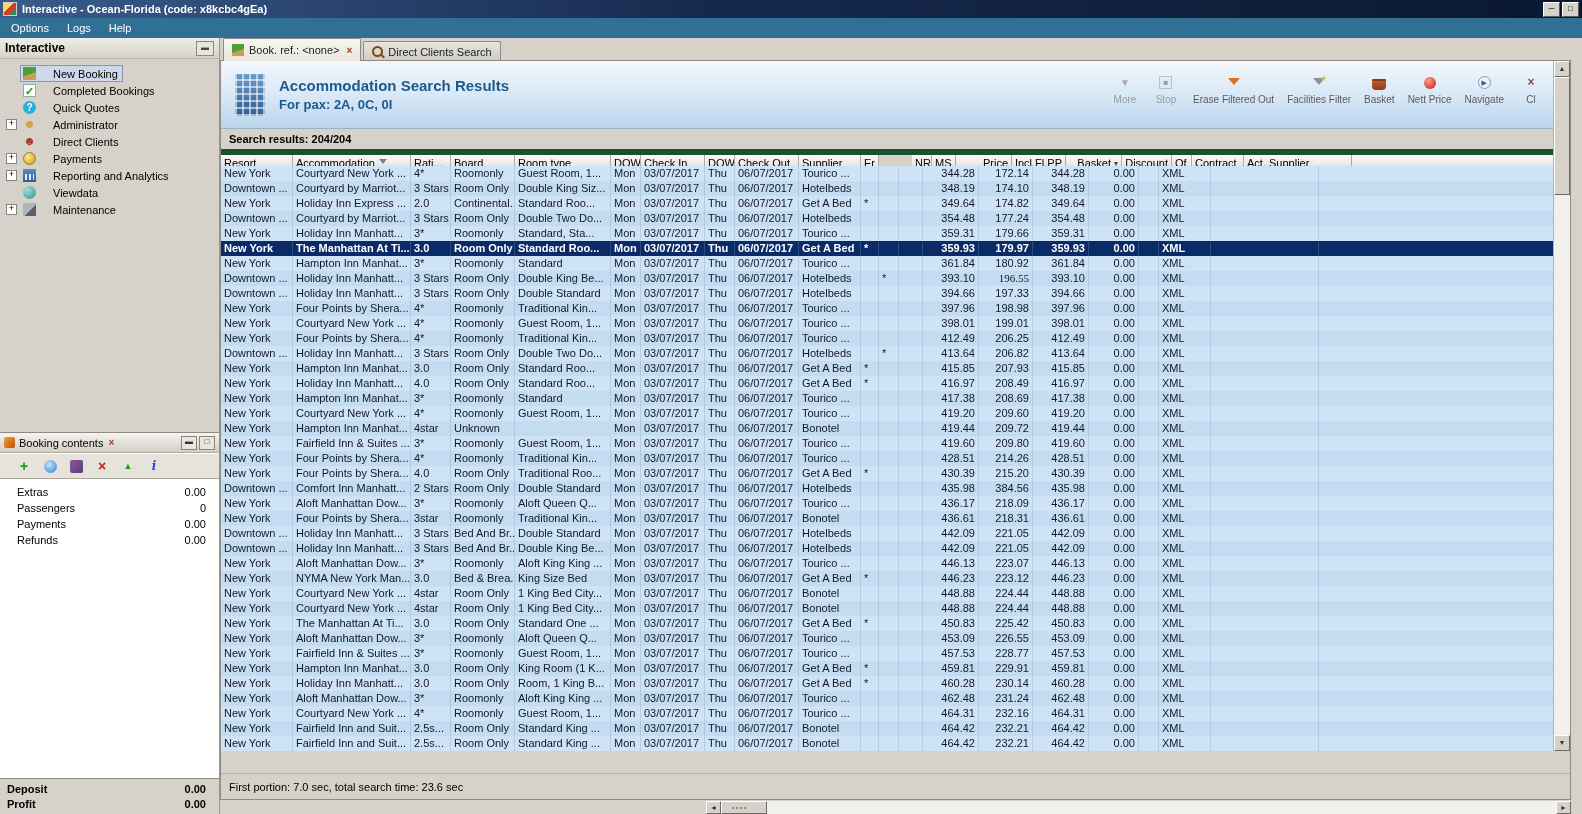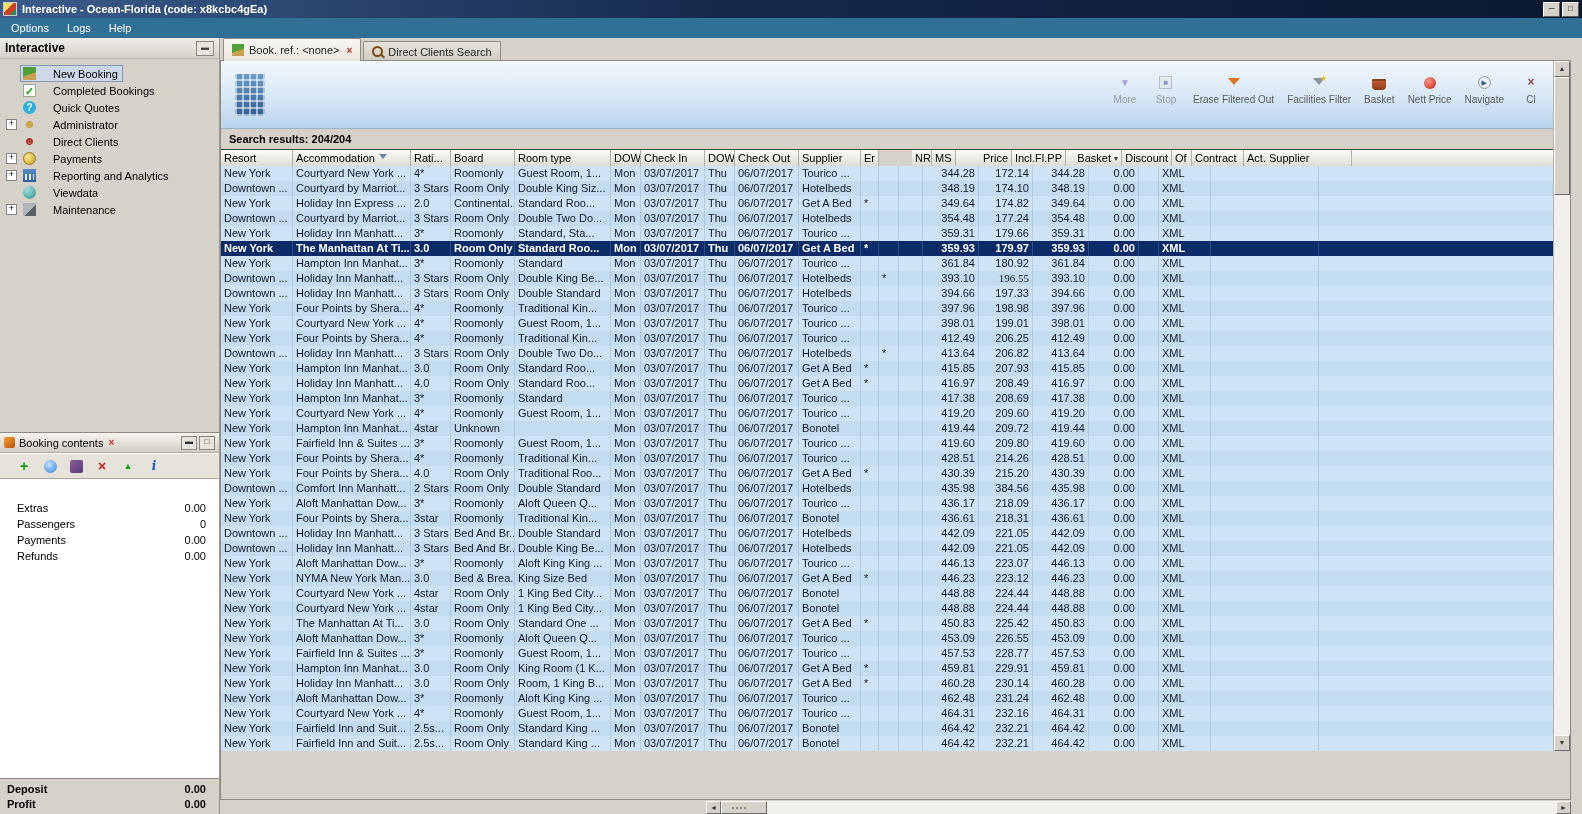--- a/index.html
+++ b/index.html
@@ -61,21 +61,21 @@
   .bp-toolbar{height:24px;background:#e6e3db;border-bottom:1px solid #aaa69c;border-top:1px solid #fff;
     display:flex;align-items:center;gap:10px;padding-left:16px}
   .tb-btn{width:16px;height:16px;display:flex;align-items:center;justify-content:center}
   .tb-icon{width:13px;height:13px;position:relative;display:inline-block}
   .add-icon::after{content:"+";position:absolute;inset:0;color:#0fa00f;font-weight:bold;font-size:14px;line-height:13px;text-align:center}
   .history-icon{background:radial-gradient(circle at 40% 35%,#bfe2ff,#2e7fd4);border-radius:50%}
   .cart-icon{background:linear-gradient(135deg,#8a5a9a,#5a3a7a);border-radius:2px}
   .delete-icon::after{content:"×";position:absolute;inset:0;color:#c41f1f;font-weight:bold;font-size:14px;line-height:12px;text-align:center}
   .export-icon::after{content:"▲";position:absolute;inset:0;color:#18a018;font-size:9px;line-height:13px;text-align:center}
   .info-icon::after{content:"i";position:absolute;inset:0;color:#1f4fd4;font-family:"DejaVu Serif",serif;font-style:italic;font-weight:bold;font-size:12px;line-height:13px;text-align:center}
-  .bp-list{flex:1;background:#fff;padding-top:21px;font-size:11px;overflow:hidden}
+  .bp-list{flex:1;background:#fff;padding-top:5px;font-size:11px;overflow:hidden}
   .bp-row{display:flex;justify-content:space-between;padding:2px 13px 2px 17px}
   .bp-totals{height:36px;background:#d6d2ca;border-top:1px solid #8f8b82;font-size:11px;font-weight:bold;
     padding:3px 13px 0 7px;box-sizing:border-box}
   .bp-total-row{display:flex;justify-content:space-between;line-height:15px}
 
   
   .main{position:absolute;left:220px;top:38px;right:11px;bottom:14px}
   .tabstrip{position:absolute;top:0;left:0;right:0;height:23px;display:flex;align-items:flex-end;padding-left:3px;gap:2px}
   .tab{height:19px;display:flex;align-items:center;gap:5px;padding:0 8px;font-size:11px;color:#222;
     background:linear-gradient(#e8e5de,#cfccc4);border:1px solid #8f8b82;border-bottom:none;border-radius:2px 2px 0 0}
@@ -110,21 +110,21 @@
   .facilities-filter-icon::after{content:"★";position:absolute;left:1px;top:-11px;color:#e8c020;font-size:8px}
   .basket-icon{width:14px;height:9px;background:linear-gradient(#c05a30,#8a3a18);border-radius:1px 1px 4px 4px;
     margin-top:3px;border-top:2px solid #8a3a18;box-sizing:content-box}
   .nett-price-icon{width:12px;height:12px;border-radius:50%;background:radial-gradient(circle at 35% 30%,#ff9a8a,#c01f10)}
   .navigate-icon{border-radius:50%;background:#eef2f8;border:1px solid #8899aa;box-sizing:border-box}
   .navigate-icon::after{content:"▶";position:absolute;inset:0;font-size:7px;line-height:11px;text-align:center;color:#2c5d9a}
   .close-icon::after{content:"×";position:absolute;inset:0;color:#8a4a4a;font-weight:bold;font-size:12px;line-height:12px;text-align:center}
 
   .summary{position:absolute;top:68px;left:0;right:17px;height:20px;line-height:21px;font-size:11px;font-weight:bold;padding-left:8px}
 
-  .grid-header{position:absolute;top:88px;left:0;right:4px;height:17px;display:flex;overflow:hidden;border-top:1px solid #14532d}
+  .grid-header{position:absolute;top:88px;left:0;right:4px;height:17px;display:flex;overflow:hidden;border-top:6px solid #14532d}
   .gh-cell{box-sizing:border-box;flex:none;display:flex;align-items:center;padding:0 3px;font-size:11px;
     white-space:nowrap;overflow:hidden;background:linear-gradient(#fdfcfb,#dedbd3);
     border-right:1px solid #b2aea4;border-bottom:1px solid #9a968c}
   .gh-cell.r{justify-content:flex-end}
   .gh-fill{flex:1;border-right:none}
   .mini-funnel{width:0;height:0;border:4px solid transparent;border-top:5px solid #6a86a8;margin-left:4px;flex:none}
   .sort-mark{margin-left:3px;font-size:8px;color:#444}
 
   .grid-body{position:absolute;top:105px;left:0;right:17px;height:585px;overflow:hidden;color:#101826}
   .g-row{display:flex;height:15px}
@@ -314,20 +314,24 @@
         <span class="tab-close">×</span>
       </div>
       <div class="tab">
         <span class="tab-icon search-icon"></span>
         <span class="tab-label">Direct Clients Search</span>
       </div>
     </div>
   <div class="panel">
     <div class="band">
       <span class="building"></span>
+      <div class="band-titles">
+        <div class="band-title">Accommodation Search Results</div>
+        <div class="band-sub">For pax: 2A, 0C, 0I</div>
+      </div>
       <div class="actions">
           <div class="action disabled">
             <span class="act-icon">
               <span class="icon-inner more-icon"></span>
             </span>
             <div class="act-label">More</div>
           </div>
           <div class="action disabled">
             <span class="act-icon">
               <span class="icon-inner stop-icon"></span>
@@ -1330,20 +1334,21 @@
           <div class="g-cell r" style="width: 56px;">464.42</div>
           <div class="g-cell r" style="width: 54px;">232.21</div>
           <div class="g-cell r" style="width: 56px;">464.42</div>
           <div class="g-cell r" style="width: 50px;">0.00</div>
           <div class="g-cell" style="width: 20px;"></div>
           <div class="g-cell" style="width: 52px;">XML</div>
           <div class="g-cell" style="width: 108px;"></div>
           <div class="g-cell g-fill"></div>
         </div>
       </div>
+    <div class="grid-footer">First portion: 7.0 sec, total search time: 23.6 sec</div>
     <div class="vscroll">
       <span class="vs-btn vs-up">▲</span>
       <span class="vs-thumb"></span>
       <span class="vs-btn vs-down">▼</span>
     </div>
   </div>
 </div>
 
 <div class="bottombar">
   <div class="hscroll">

